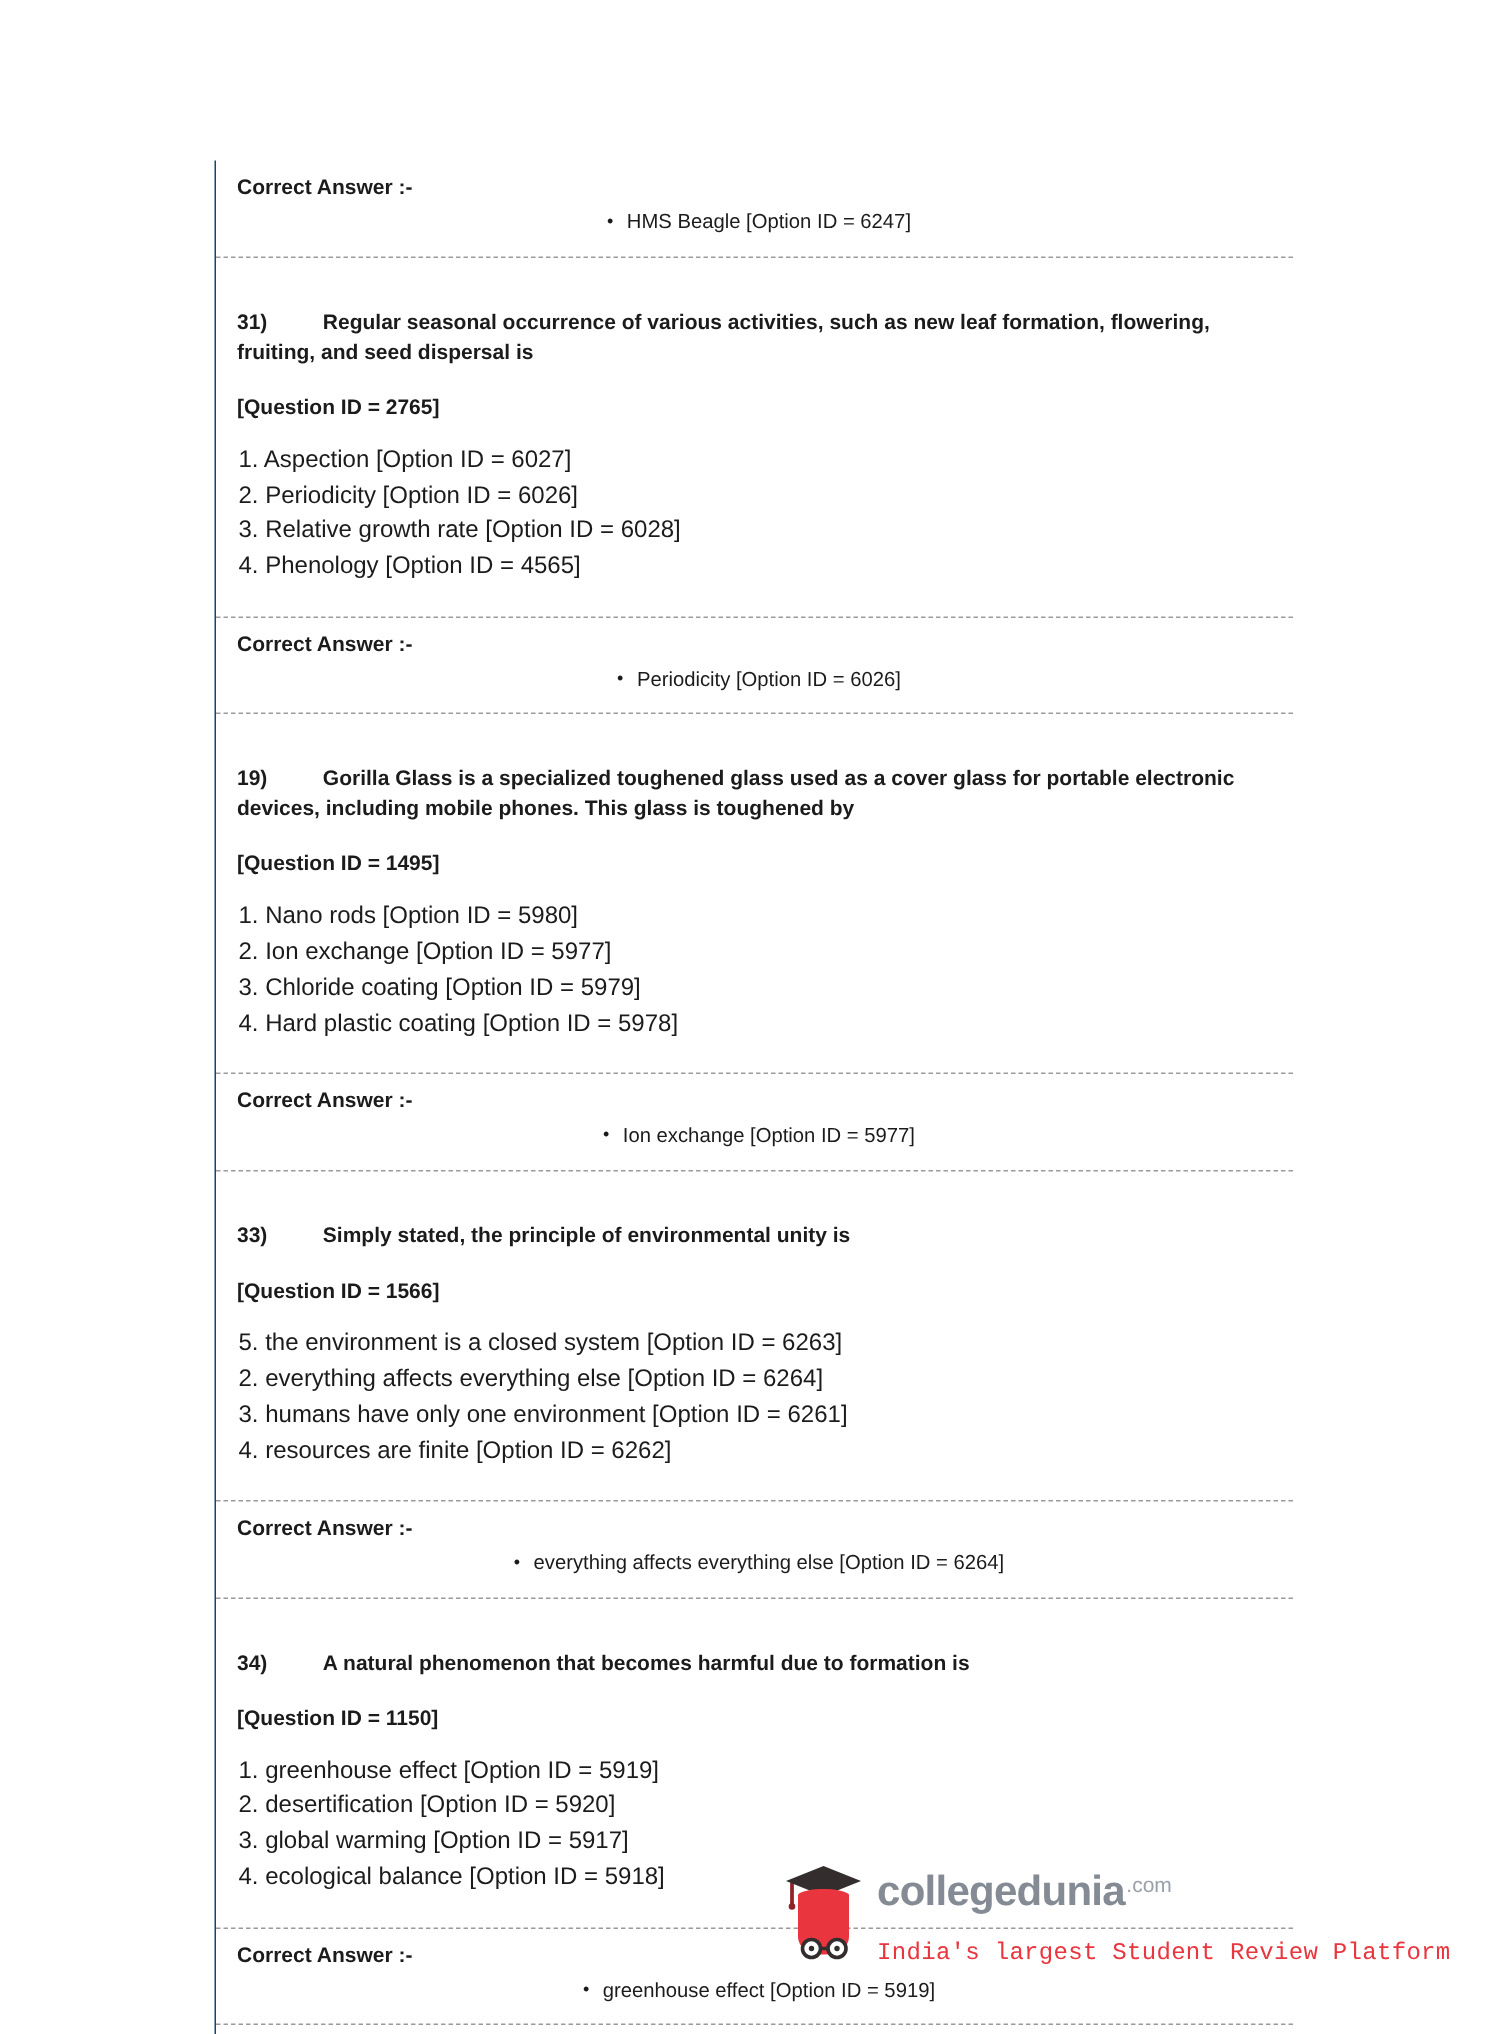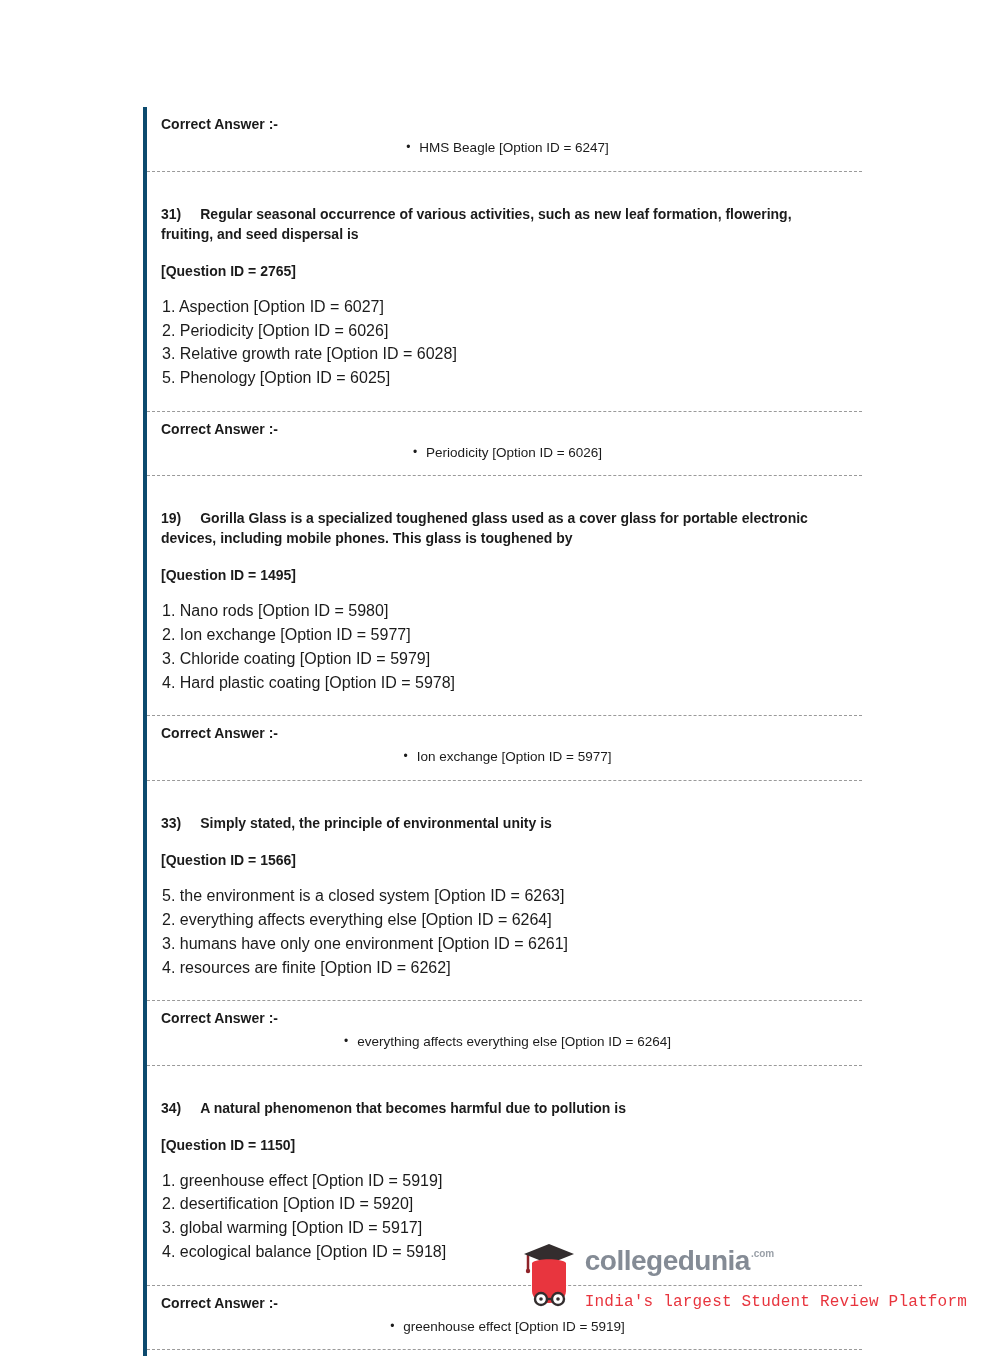--- a/index.html
+++ b/index.html
@@ -13,21 +13,21 @@
     overflow: hidden;
   }
   .page { position: absolute; inset: 0; background: #fff; }
 
   .content {
     position: absolute;
     left: 143px;
     top: 107px;
     width: 719px;
     bottom: 0;
-    border-left: 4px solid #0c4a6e;
+    border-left: 1px solid #0c4a6e;
   }
 
   .dashed {
     border-top: 1px dashed #9a9a9a;
     height: 0;
     width: 100%;
   }
 
   .ca-label {
     font-weight: bold;
@@ -49,21 +49,21 @@
     top: -1px;
   }
 
   .q-block { padding-top: 33px; }
   .q-title {
     font-weight: bold;
     font-size: 14px;
     line-height: 1.42;
     margin: 0 18px 0 14px;
   }
-  .q-num { padding-right: 19px; }
+  .q-num { padding-right: 37px; }
   .q-id {
     font-weight: bold;
     font-size: 14px;
     margin: 18px 14px 0 14px;
   }
   .options {
     margin: 16px 14px 0 15px;
     font-size: 16px;
     line-height: 1.46;
   }
@@ -81,22 +81,22 @@
   .logo-icon { display: block; line-height: 0; padding-bottom: 2px; }
   .brand-wrap { display: flex; flex-direction: column; align-items: flex-start; padding-bottom: 4px; }
   .brand {
     font-size: 28px;
     font-weight: bold;
     color: #848b95;
     letter-spacing: -0.5px;
     line-height: 1;
   }
   .brand-suffix {
-    font-size: 10px;
-    font-weight: bold;
+    font-size: 14px;
+    font-weight: normal;
     color: #9aa0a8;
     vertical-align: top;
     letter-spacing: 0;
     position: relative;
     top: 2px;
     left: 1px;
   }
   .tagline {
     margin-top: 18px;
     font-size: 16px;
@@ -117,21 +117,21 @@
     </div>
     <div class="dashed"></div>
 
     <section class="q-block">
       <p class="q-title"><span class="q-num">31)</span><span>Regular seasonal occurrence of various activities, such as new leaf formation, flowering, fruiting, and seed dispersal is</span></p>
       <p class="q-id">[Question ID = 2765]</p>
       <div class="options">
         <div class="option">1. Aspection [Option ID = 6027]</div>
         <div class="option">2. Periodicity [Option ID = 6026]</div>
         <div class="option">3. Relative growth rate [Option ID = 6028]</div>
-        <div class="option">5. Phenology [Option ID = 6025]</div>
+        <div class="option">4. Phenology [Option ID = 4565]</div>
       </div>
       <div class="dashed after-options"></div>
       <div class="answer-block">
         <p class="ca-label">Correct Answer :-</p>
         <div class="ca-item">Periodicity [Option ID = 6026]</div>
       </div>
       <div class="dashed"></div>
     </section>
 
     <section class="q-block">
@@ -162,21 +162,21 @@
       </div>
       <div class="dashed after-options"></div>
       <div class="answer-block">
         <p class="ca-label">Correct Answer :-</p>
         <div class="ca-item">everything affects everything else [Option ID = 6264]</div>
       </div>
       <div class="dashed"></div>
     </section>
 
     <section class="q-block">
-      <p class="q-title"><span class="q-num">34)</span><span>A natural phenomenon that becomes harmful due to pollution is</span></p>
+      <p class="q-title"><span class="q-num">34)</span><span>A natural phenomenon that becomes harmful due to formation is</span></p>
       <p class="q-id">[Question ID = 1150]</p>
       <div class="options">
         <div class="option">1. greenhouse effect [Option ID = 5919]</div>
         <div class="option">2. desertification [Option ID = 5920]</div>
         <div class="option">3. global warming [Option ID = 5917]</div>
         <div class="option">4. ecological balance [Option ID = 5918]</div>
       </div>
       <div class="dashed after-options"></div>
       <div class="answer-block">
         <p class="ca-label">Correct Answer :-</p>

